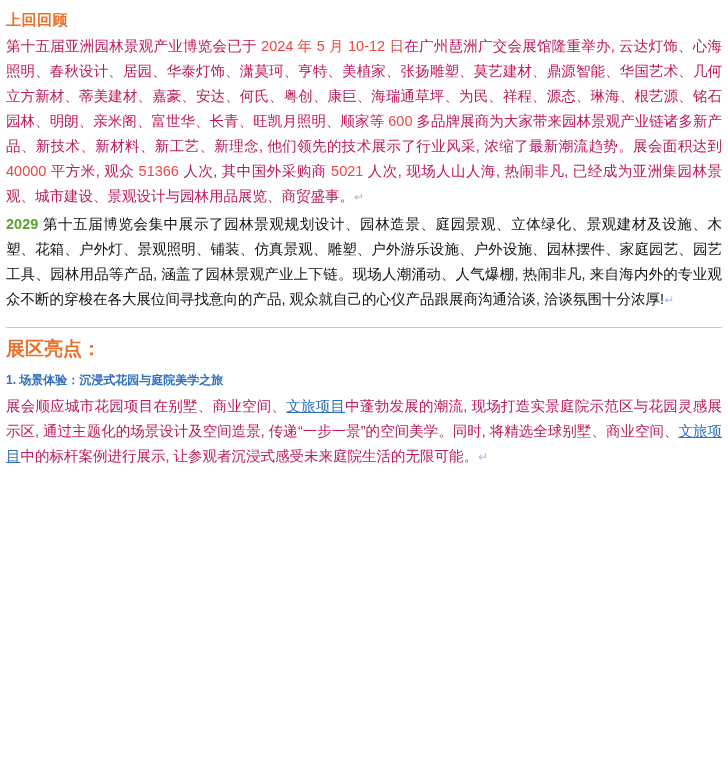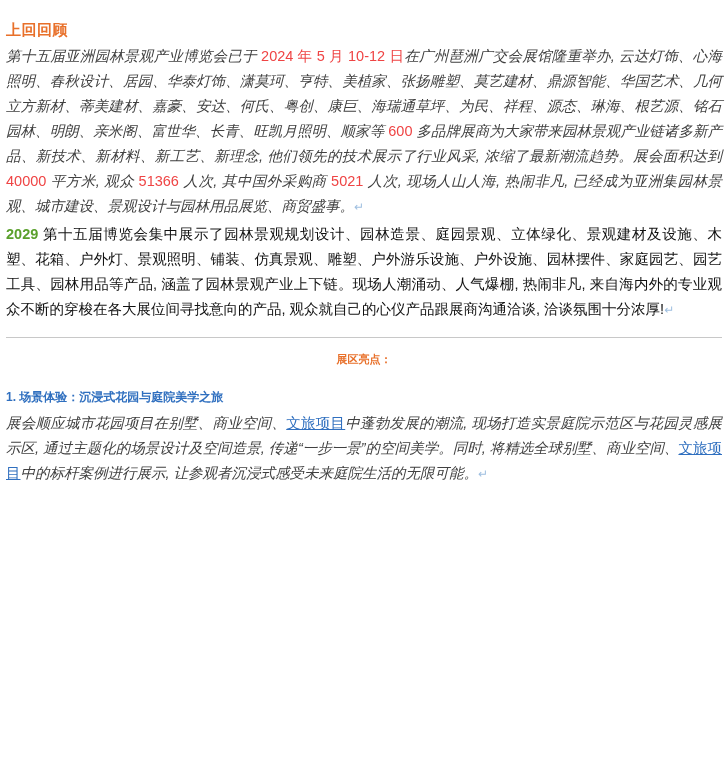--- a/index.html
+++ b/index.html
@@ -9,21 +9,21 @@
   }
   body {
     width: 728px;
     height: 773px;
     font-family: "Liberation Sans", sans-serif;
     color: #1a1a1a;
     overflow: hidden;
   }
   .page {
     width: 728px;
-    padding: 20px 6px 0 6px;
+    padding: 10px 6px 0 6px;
     box-sizing: border-box;
   }
   .title {
     color: #e8702a;
     font-size: 15px;
     font-weight: bold;
     letter-spacing: 0.5px;
     margin: 0 0 4px 0;
     line-height: 20px;
   }
@@ -47,25 +47,24 @@
   }
   .sep {
     width: 100%;
     height: 1px;
     background: #c8c8c8;
     margin: 14px 0 10px 0;
     border: 0;
   }
   .section-head {
     color: #e8702a;
-    font-size: 11px;
+    font-size: 19px;
     font-weight: bold;
-    margin: 0 0 15px 0;
+    margin: 0 0 8px 0;
     line-height: 22px;
-    text-align: center;
   }
   .sub-head {
     color: #2f6fbf;
     font-size: 12px;
     font-weight: bold;
     margin: 6px 0 2px 0;
     line-height: 24px;
   }
   .link {
     color: #2f6fbf;
@@ -73,22 +72,21 @@
   }
   .blue-word {
     color: #2f6fbf;
   }
   .pilcrow {
     color: #9fbfe0;
     font-size: 12px;
     vertical-align: baseline;
   }
   .blk {
-    color: #404040;
-    font-style: italic;
+    color: #be185d;
   }
 </style>
 </head>
 <body>
 
 <div class="page">
 
   <h1 class="title">上回回顾</h1>
 
   <p class="body-para"><span id="p1"><span class="blk">第十五届亚洲园林景观产业博览会已于 </span><span class="num">2024 年 5 月 10-12 日</span><span class="blk">在广州琶洲广交会展馆隆重举办, 云达灯饰、心海照明、春秋设计、居园、华泰灯饰、潇莫珂、亨特、美植家、张扬雕塑、莫艺建材、鼎源智能、华国艺术、几何立方新材、蒂美建材、嘉豪、安达、何氏、粤创、康巨、海瑞通草坪、为民、祥程、源态、琳海、根艺源、铭石园林、明朗、亲米阁、富世华、长青、旺凯月照明、顺家等 </span><span class="num">600</span><span class="blk"> 多品牌展商为大家带来园林景观产业链诸多新产品、新技术、新材料、新工艺、新理念, 他们领先的技术展示了行业风采, 浓缩了最新潮流趋势。展会面积达到 </span><span class="num">40000</span><span class="blk"> 平方米, 观众 </span><span class="num">51366</span><span class="blk"> 人次, 其中国外采购商 </span><span class="num">5021</span><span class="blk"> 人次, 现场人山人海, 热闹非凡, 已经成为亚洲集园林景观、城市建设、景观设计与园林用品展览、商贸盛事。</span></span><span class="pilcrow">↵</span></p>

